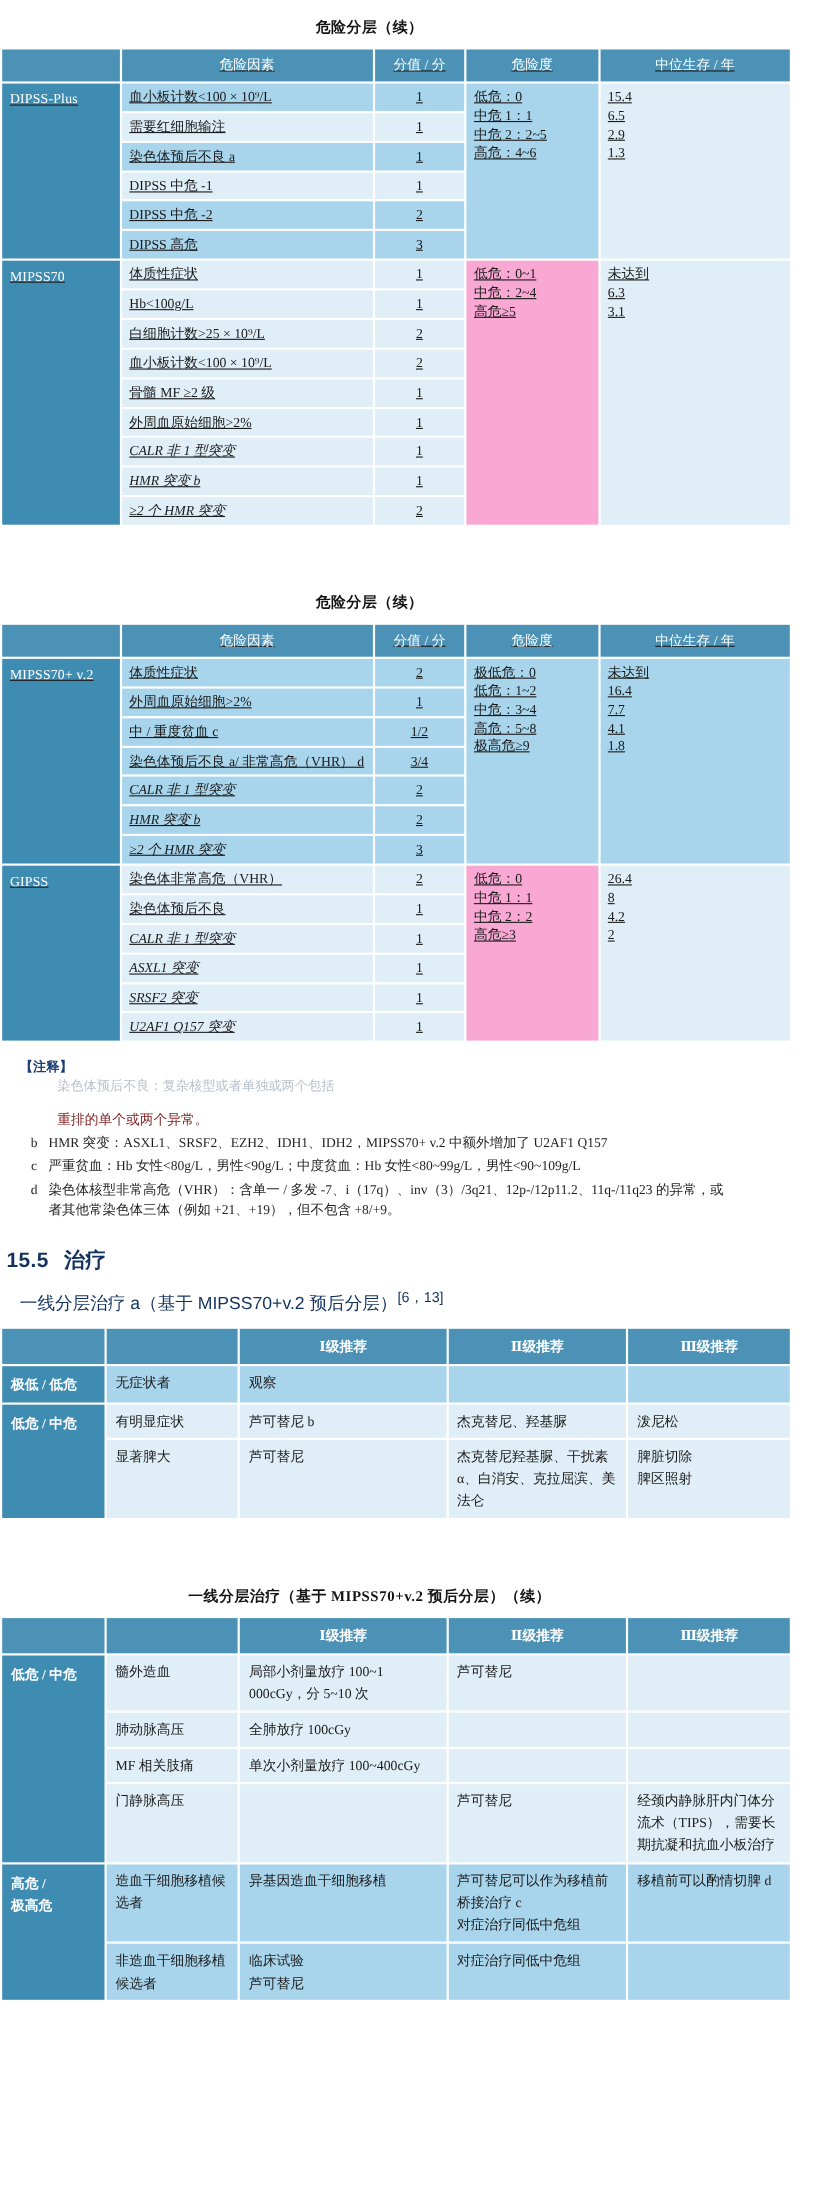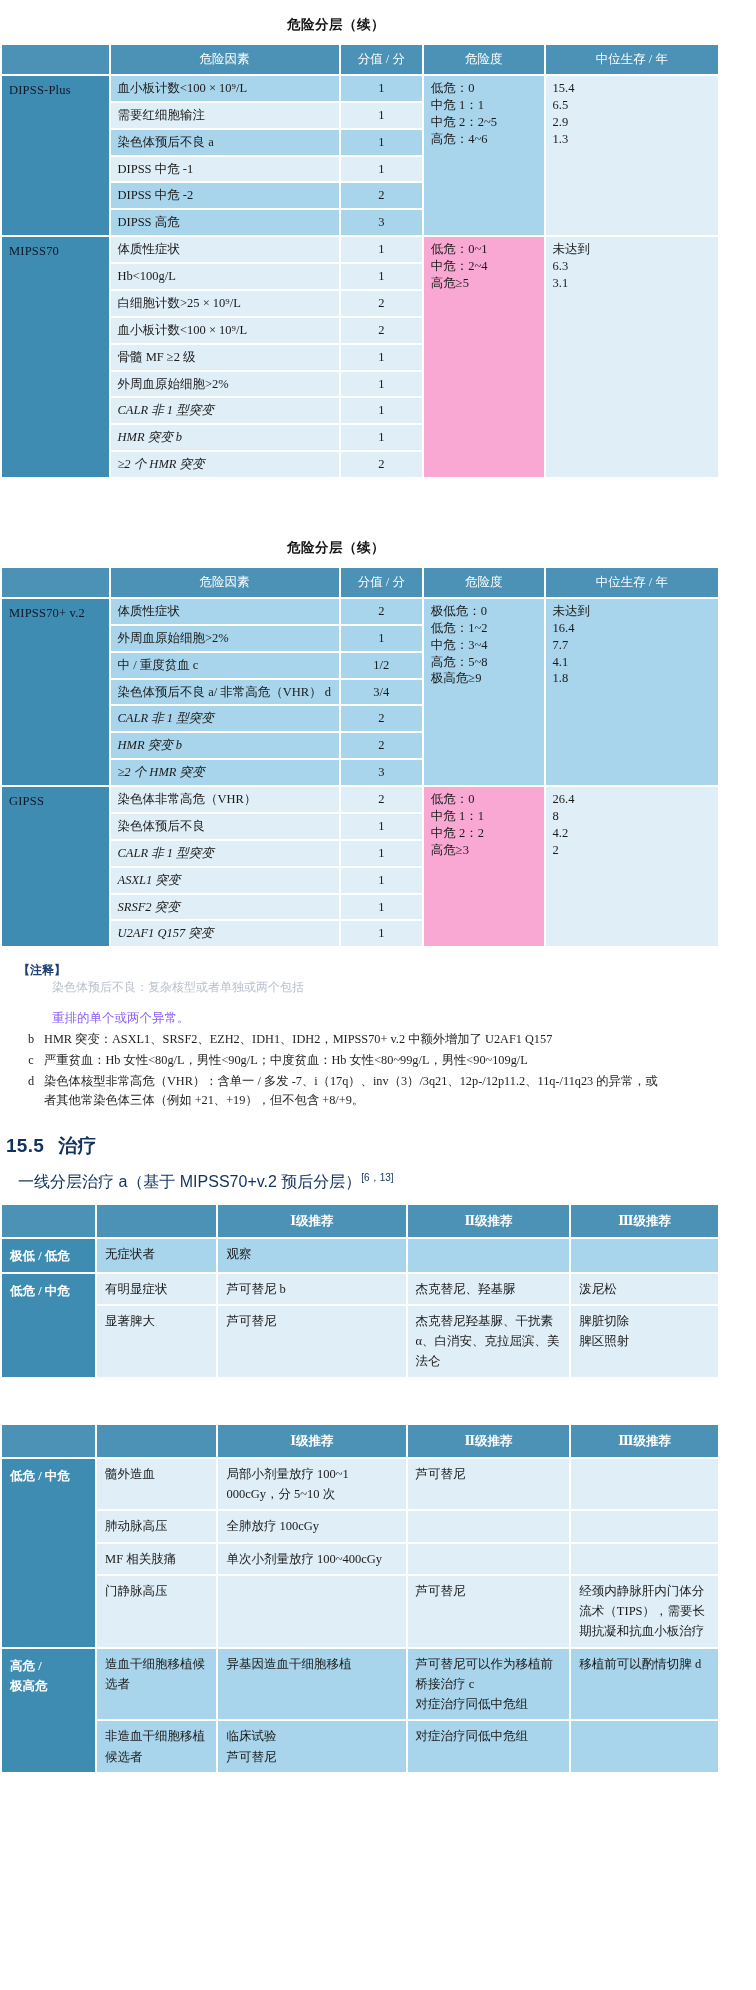--- a/index.html
+++ b/index.html
@@ -24,20 +24,21 @@
   }
   .tbl-caption .cont { font-weight:bold; }
 
   
   table.grid {
     border-collapse: separate;
     border-spacing: 2px;
     width: 720px;
     margin: 0 auto;
     table-layout: fixed;
+    text-decoration: underline;
   }
   table.grid td, table.grid th {
     padding: 4px 7px;
     font-size: 12.5px;
     line-height: 1.35;
     vertical-align: top;
     font-weight: normal;
     text-align: left;
   }
   .hdr {
@@ -45,21 +46,21 @@
     color: #ffffff;
     font-weight: bold;
     text-align: center !important;
     font-size: 13px;
     padding: 6px 4px !important;
     height: 26px;
   }
   .hdr-blank { background:#4b92b6; }
   .modelcell {
     background:#3f8cb2;
-    color:#0f172a;
+    color:#ffffff;
     font-weight:bold;
     font-size:12.5px;
     vertical-align: top;
     padding-top:6px !important;
     letter-spacing:0.2px;
   }
   .band-a { background:#a8d5ec; }   
   .band-b { background:#dfeef7; }   
   .band-c { background:#f9a8d4; }
   .num { text-align:center !important; }
@@ -80,21 +81,21 @@
     font-size:12px;
     color: #b9c0cc;
     height: 14px;
     overflow: hidden;
     line-height: 1.1;
   }
   .note-cont {
     padding: 14px 22px 0 52px;
     font-size:12.5px;
     line-height:1.55;
-    color:#8b5cf6;
+    color:#7f1d1d;
   }
   .note-row {
     display:flex;
     padding: 1px 14px 1px 18px;
     font-size:12.3px;
     line-height:1.55;
     color:#1e1e1e;
   }
   .note-mark { width:26px; flex:0 0 26px; text-align:center; }
   .note-body { flex:1; }
@@ -109,21 +110,21 @@
     letter-spacing: 0.3px;
   }
   .sec-h .num-part { margin-right: 14px; }
   .sec-sub {
     font-family:"Liberation Sans", sans-serif;
     font-size:16px;
     color:#12325e;
     padding: 8px 0 10px 18px;
     font-weight: normal;
   }
-  .sec-sub sup { font-size: 10px; color:#12325e; }
+  .sec-sub sup { font-size: 13px; color:#12325e; }
 
   
   table.tx {
     border-collapse: separate;
     border-spacing: 2px;
     width: 720px;
     margin: 0 auto;
     table-layout: fixed;
   }
   table.tx td {
@@ -418,20 +419,23 @@
       <td class="band-b">芦可替尼</td>
       <td class="band-b">杰克替尼羟基脲、干扰素 α、白消安、克拉屈滨、美法仑</td>
       <td class="band-b" style="white-space:pre-line">脾脏切除
 脾区照射</td>
     </tr>
   </tbody>
     </table>
 
   <div class="spacer-xl"></div>
 
+  <div class="tbl-caption">
+    <span>一线分层治疗（基于 MIPSS70+v.2 预后分层）</span><span class="cont">（续）</span>
+  </div>
 
   <table class="tx">
     <colgroup>
       <col style="width:92px">
         <col style="width:118px">
         <col style="width:185px">
         <col style="width:160px">
         <col style="width:145px">
     </colgroup>
     <tbody>

